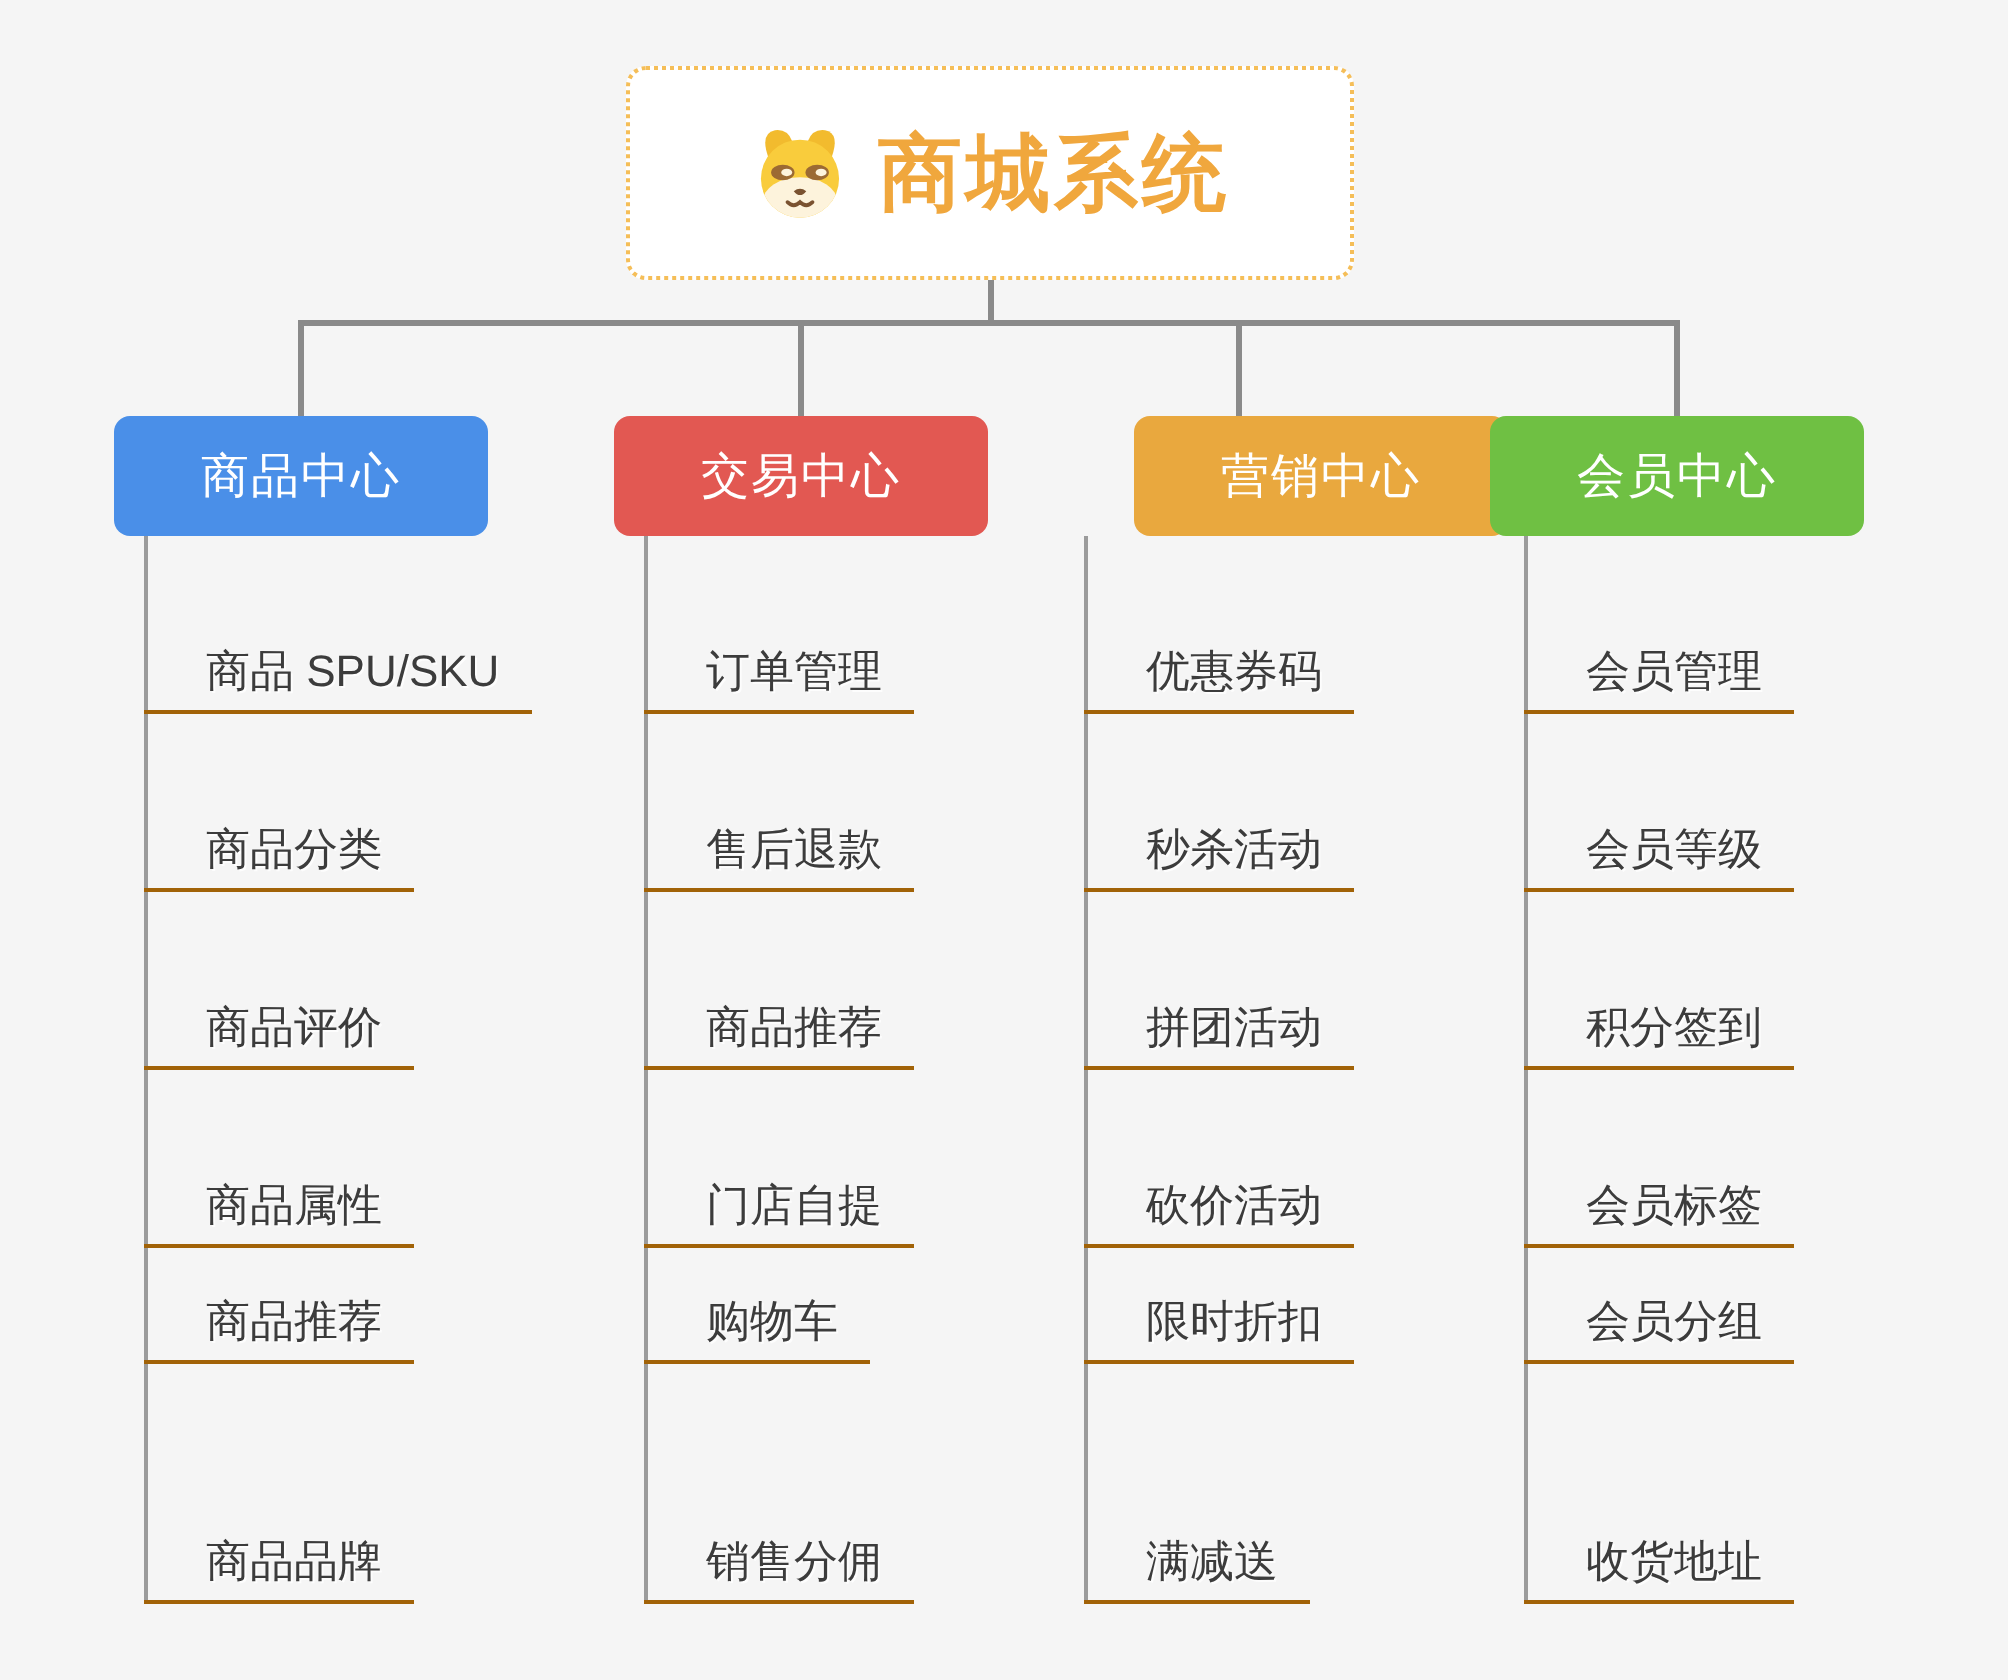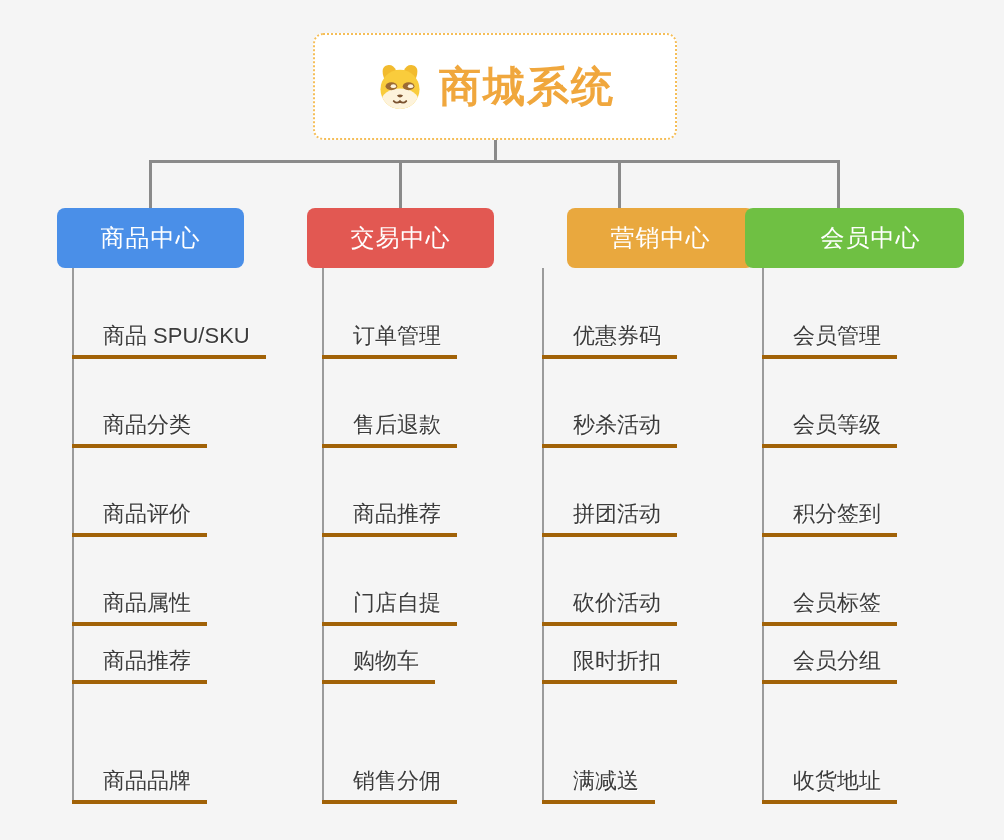--- a/index.html
+++ b/index.html
@@ -49,21 +49,21 @@
   .trunk{position:absolute;top:268px;width:2px;height:534px;background:#9b9b9b;}
   .t0{left:72px;}
   .t1{left:322px;}
   .t2{left:542px;}
   .t3{left:762px;}
 
   
   .leaf{
     position:absolute;height:36px;line-height:34px;
     font-size:22px;color:#3c3c3c;white-space:nowrap;
-    border-bottom:4px solid #a16207;
+    border-bottom:2px solid #a16207;
     padding:0 16px 0 31px;
     text-shadow:1px 1px 0 rgba(255,255,255,.75);
   }
   .c0{left:72px;}
   .c1{left:322px;}
   .c2{left:542px;}
   .c3{left:762px;}
   .r0{top:319px;}
   .r1{top:408px;}
   .r2{top:497px;}
@@ -106,21 +106,21 @@
 
   <div class="branch b0" style="background-color: rgb(74, 143, 232);">
     <span>商品中心</span>
   </div>
   <div class="branch b1" style="background-color: rgb(226, 88, 82);">
     <span>交易中心</span>
   </div>
   <div class="branch b2" style="background-color: rgb(233, 168, 62);">
     <span>营销中心</span>
   </div>
-  <div class="branch b3" style="background-color: rgb(111, 192, 67); padding-left: 32px;">
+  <div class="branch b3" style="background-color: rgb(111, 192, 67);">
     <span>会员中心</span>
   </div>
 
   <div class="trunk t0"></div>
   <div class="trunk t1"></div>
   <div class="trunk t2"></div>
   <div class="trunk t3"></div>
 
   <div class="leaf c0 r0">商品 SPU/SKU</div>
   <div class="leaf c0 r1">商品分类</div>

